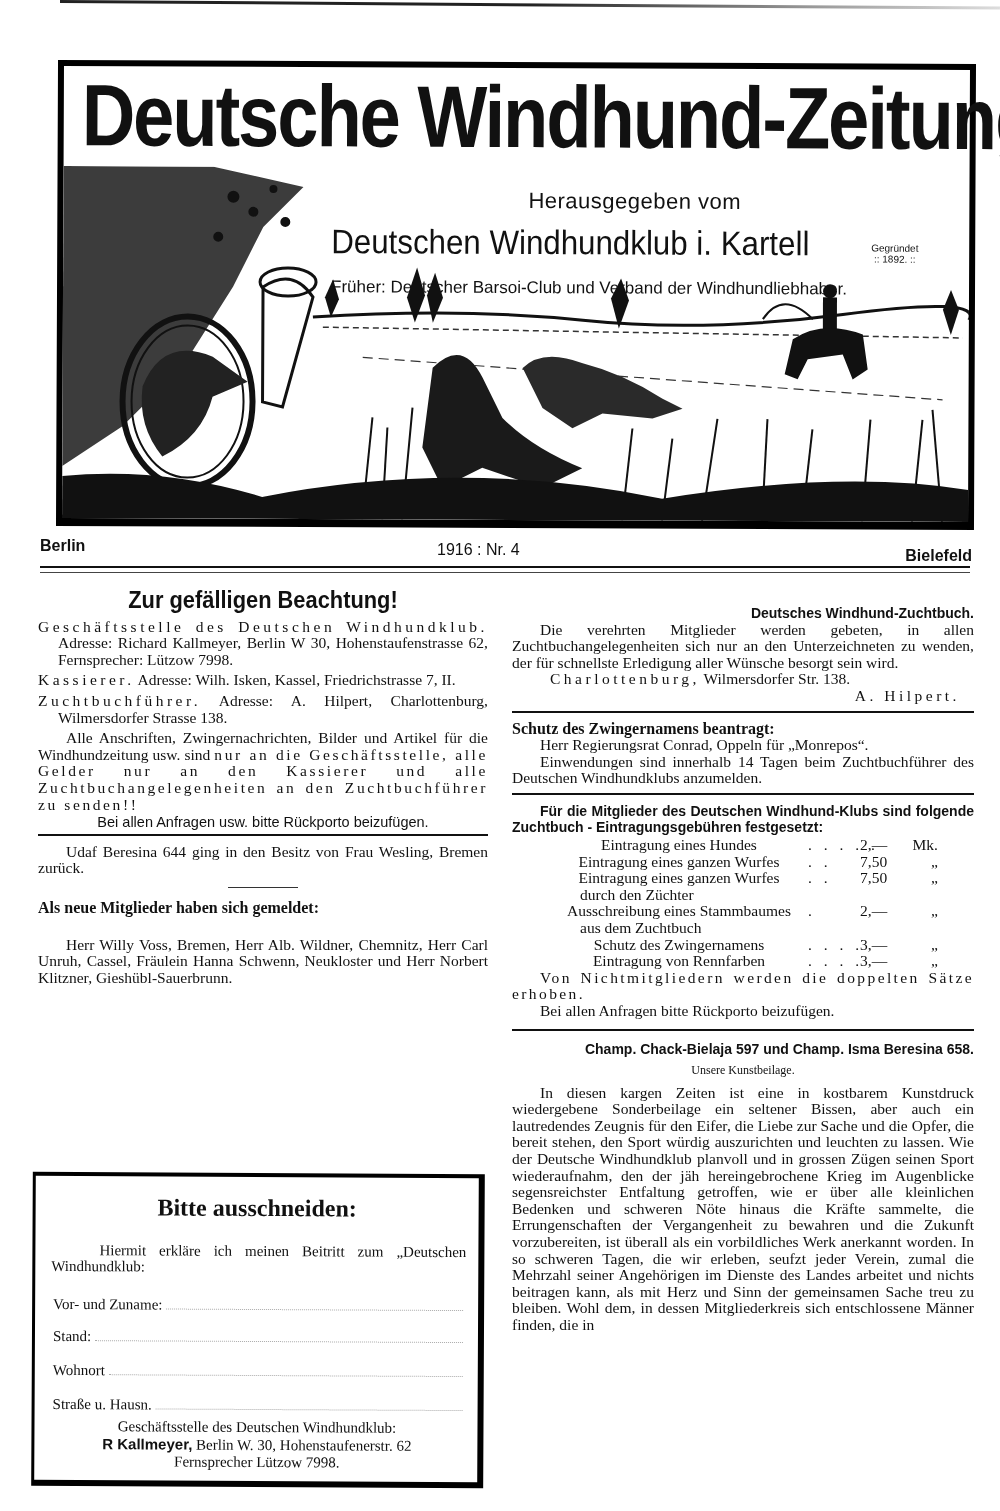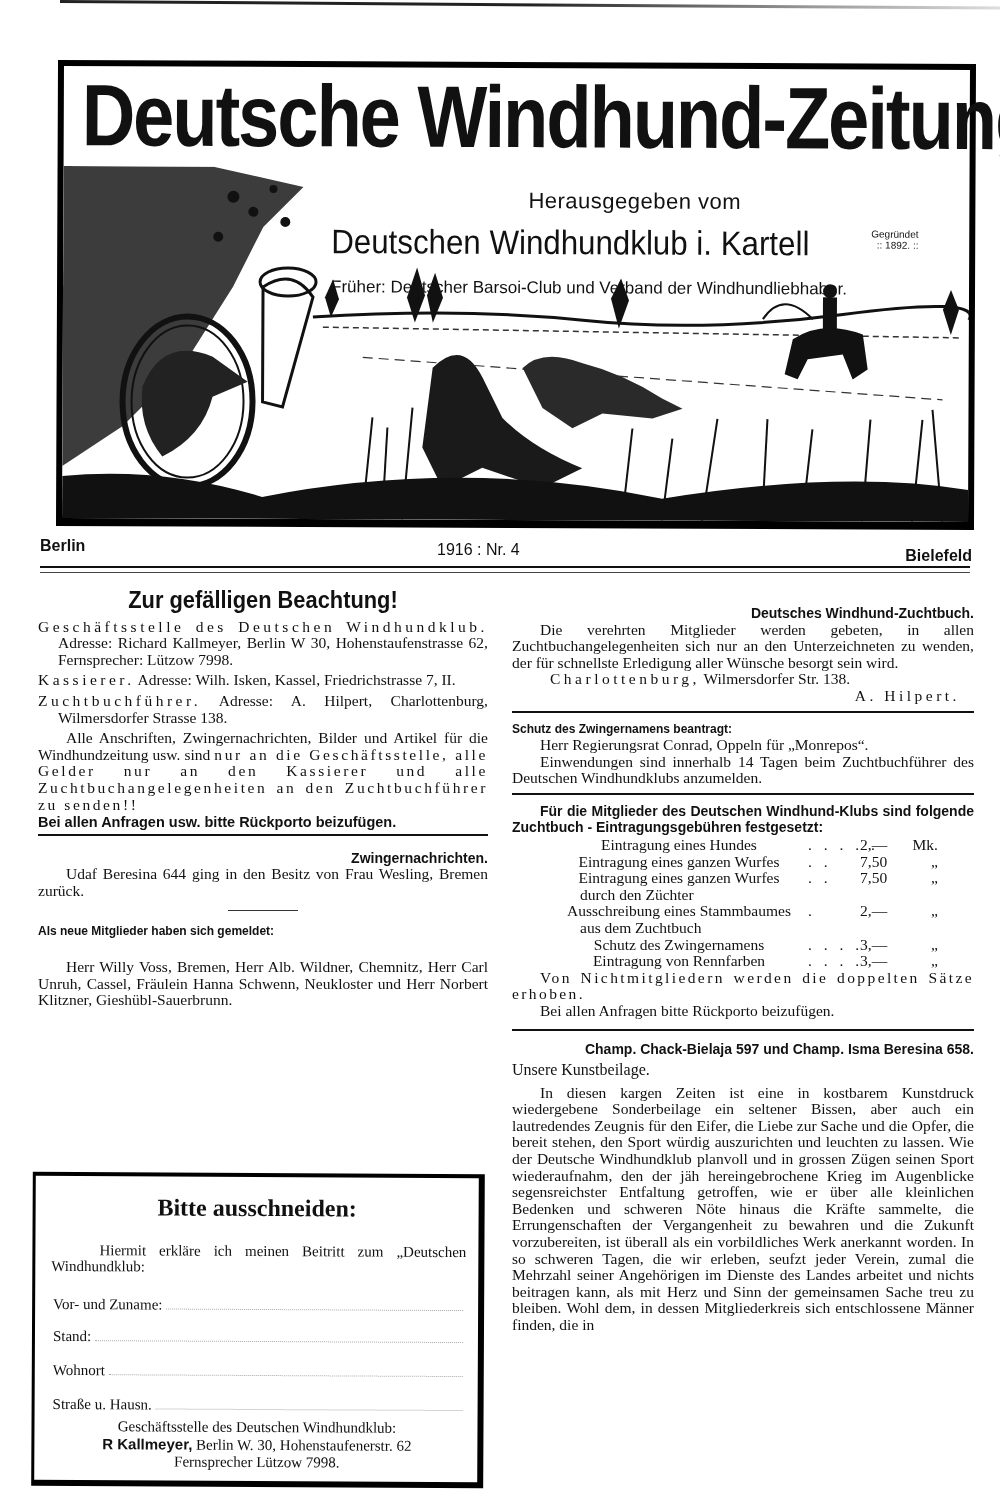--- a/index.html
+++ b/index.html
@@ -26,22 +26,22 @@
   .subtitle-1 {
     position: absolute; left: 465px; top: 120px; font-size: 22px;
     font-family: "Liberation Sans", sans-serif; letter-spacing: 0.5px;
   }
   .subtitle-2 {
     position: absolute; left: 268px; top: 155px; font-size: 34px;
     font-family: "Liberation Sans", sans-serif; transform: scaleX(0.92); transform-origin: left;
     white-space: nowrap;
   }
   .founded {
-    position: absolute; left: 808px; top: 159px; font-size: 10px; line-height: 11px;
-    font-family: "Liberation Sans", sans-serif; text-align: right;
+    position: absolute; left: 808px; top: 173px; font-size: 10px; line-height: 11px;
+    font-family: "Liberation Sans", sans-serif; text-align: center;
   }
   .formerly {
     position: absolute; left: 268px; top: 210px; font-size: 17px;
     font-family: "Liberation Sans", sans-serif; white-space: nowrap;
   }
   .illustration { position: absolute; left: 0; top: 100px; width: 906px; height: 352px; }
   .dateline {
     position: absolute; left: 40px; top: 537px; width: 930px; height: 30px;
     font-family: "Liberation Sans", sans-serif; font-weight: bold; font-size: 16px; text-align: right;
   }
@@ -56,29 +56,29 @@
   .col-right { left: 512px; top: 605px; width: 462px; }
   .h-big {
     text-align: center; font-family: "Liberation Sans", sans-serif; font-weight: bold;
     font-size: 23px; margin: 0 0 10px 0; transform: scaleX(0.95);
   }
   .h-sec {
     text-align: right; font-family: "Liberation Sans", sans-serif; font-weight: bold;
     font-size: 14px; margin: 0;
   }
   .h-left {
-    font-family: Liberation Sans, sans-serif; font-weight: bold; font-size: 12px; margin: 0;
+    font-family: Liberation Serif, serif; font-weight: bold; font-size: 16px; margin: 0;
   }
   p { margin: 0; text-align: justify; }
   .hang { padding-left: 20px; text-indent: -20px; margin-bottom: 4px; }
   .indent { text-indent: 28px; }
   .spaced { letter-spacing: 3.5px; }
   .bold-line {
-    font-family: "Liberation Sans", sans-serif; font-weight: bold; font-size: 14.5px;
-    text-align: left; margin-top: 1px;
+    font-family: "Liberation Sans", sans-serif; font-weight: normal; font-size: 14.5px;
+    text-align: center; margin-top: 1px;
   }
   .short-rule { width: 70px; height: 1px; background: #333; margin: 10px auto 12px auto; }
   .block-rule { height: 2px; background: #111; margin: 6px 0 8px 0; }
 
   .fees { margin: 2px 0 0 38px; }
   .fee-row { display: flex; white-space: nowrap; }
   .fee-item { width: 258px; text-align: center; }
   .fee-dots { width: 52px; letter-spacing: 4px; }
   .fee-amt { width: 48px; }
   .fee-unit { width: 30px; text-align: right; }
@@ -181,21 +181,20 @@
 
 <div class="col col-left">
   <div class="h-big">Zur gefälligen Beachtung!</div>
   <p class="hang"><span class="spaced">Geschäftsstelle des Deutschen Windhundklub.</span><span> Adresse: Richard Kallmeyer, Berlin W 30, Hohenstaufenstrasse 62, Fernsprecher: Lützow 7998.</span></p>
   <p class="hang"><span class="spaced">Kassierer.</span><span> Adresse: Wilh. Isken, Kassel, Friedrichstrasse 7, II.</span></p>
   <p class="hang"><span class="spaced">Zuchtbuchführer.</span><span> Adresse: A. Hilpert, Charlottenburg, Wilmersdorfer Strasse 138.</span></p>
   <p class="indent"><span>Alle Anschriften, Zwingernachrichten, Bilder und Artikel für die Windhundzeitung usw. sind </span><span class="spaced" style="letter-spacing:2.6px">nur an die Geschäftsstelle, alle Gelder nur an den Kassierer und alle Zuchtbuchangelegenheiten an den Zuchtbuchführer zu senden!!</span></p>
   <div class="bold-line">Bei allen Anfragen usw. bitte Rückporto beizufügen.</div>
   <div class="block-rule" style="margin-top:3px"></div>
 
-  <div class="h-sec" style="margin-top:14px">Zwingernachrichten.</div>
   <p class="indent">Udaf Beresina 644 ging in den Besitz von Frau Wesling, Bremen zurück.</p>
   <div class="short-rule"></div>
 
   <div class="h-left">Als neue Mitglieder haben sich gemeldet:</div>
   <p class="indent" style="margin-top:20px">Herr Willy Voss, Bremen, Herr Alb. Wildner, Chemnitz, Herr Carl Unruh, Cassel, Fräulein Hanna Schwenn, Neukloster und Herr Norbert Klitzner, Gieshübl-Sauerbrunn.</p>
 </div>
 
 <div class="signup">
   <div class="signup-title">Bitte ausschneiden:</div>
   <p class="signup-intro indent" style="text-indent:48px">Hiermit erkläre ich meinen Beitritt zum „Deutschen Windhundklub:</p>
@@ -285,15 +284,15 @@
         <span class="fee-amt">3,—</span>
         <span class="fee-unit">„</span>
       </div>
     </div>
   </div>
   <p class="indent spaced" style="letter-spacing:2.4px">Von Nichtmitgliedern werden die doppelten Sätze erhoben.</p>
   <p class="indent">Bei allen Anfragen bitte Rückporto beizufügen.</p>
   <div class="block-rule" style="margin-top:10px"></div>
 
   <div class="h-sec" style="margin-top:10px">Champ. Chack-Bielaja 597 und Champ. Isma Beresina 658.</div>
-  <div style="text-align:left; margin:4px 0 6px 0; font-size:16px">Unsere Kunstbeilage.</div>
+  <div style="text-align:center; margin:4px 0 6px 0; font-size:12px">Unsere Kunstbeilage.</div>
   <p class="indent">In diesen kargen Zeiten ist eine in kostbarem Kunstdruck wiedergebene Sonderbeilage ein seltener Bissen, aber auch ein lautredendes Zeugnis für den Eifer, die Liebe zur Sache und die Opfer, die bereit stehen, den Sport würdig auszurichten und leuchten zu lassen. Wie der Deutsche Windhundklub planvoll und in grossen Zügen seinen Sport wiederaufnahm, den der jäh hereingebrochene Krieg im Augenblicke segensreichster Entfaltung getroffen, wie er über alle kleinlichen Bedenken und schweren Nöte hinaus die Kräfte sammelte, die Errungenschaften der Vergangenheit zu bewahren und die Zukunft vorzubereiten, ist überall als ein vorbildliches Werk anerkannt worden. In so schweren Tagen, die wir erleben, seufzt jeder Verein, zumal die Mehrzahl seiner Angehörigen im Dienste des Landes arbeitet und nichts beitragen kann, als mit Herz und Sinn der gemeinsamen Sache treu zu bleiben. Wohl dem, in dessen Mitgliederkreis sich entschlossene Männer finden, die in</p>
 </div>
 
 </body></html>

